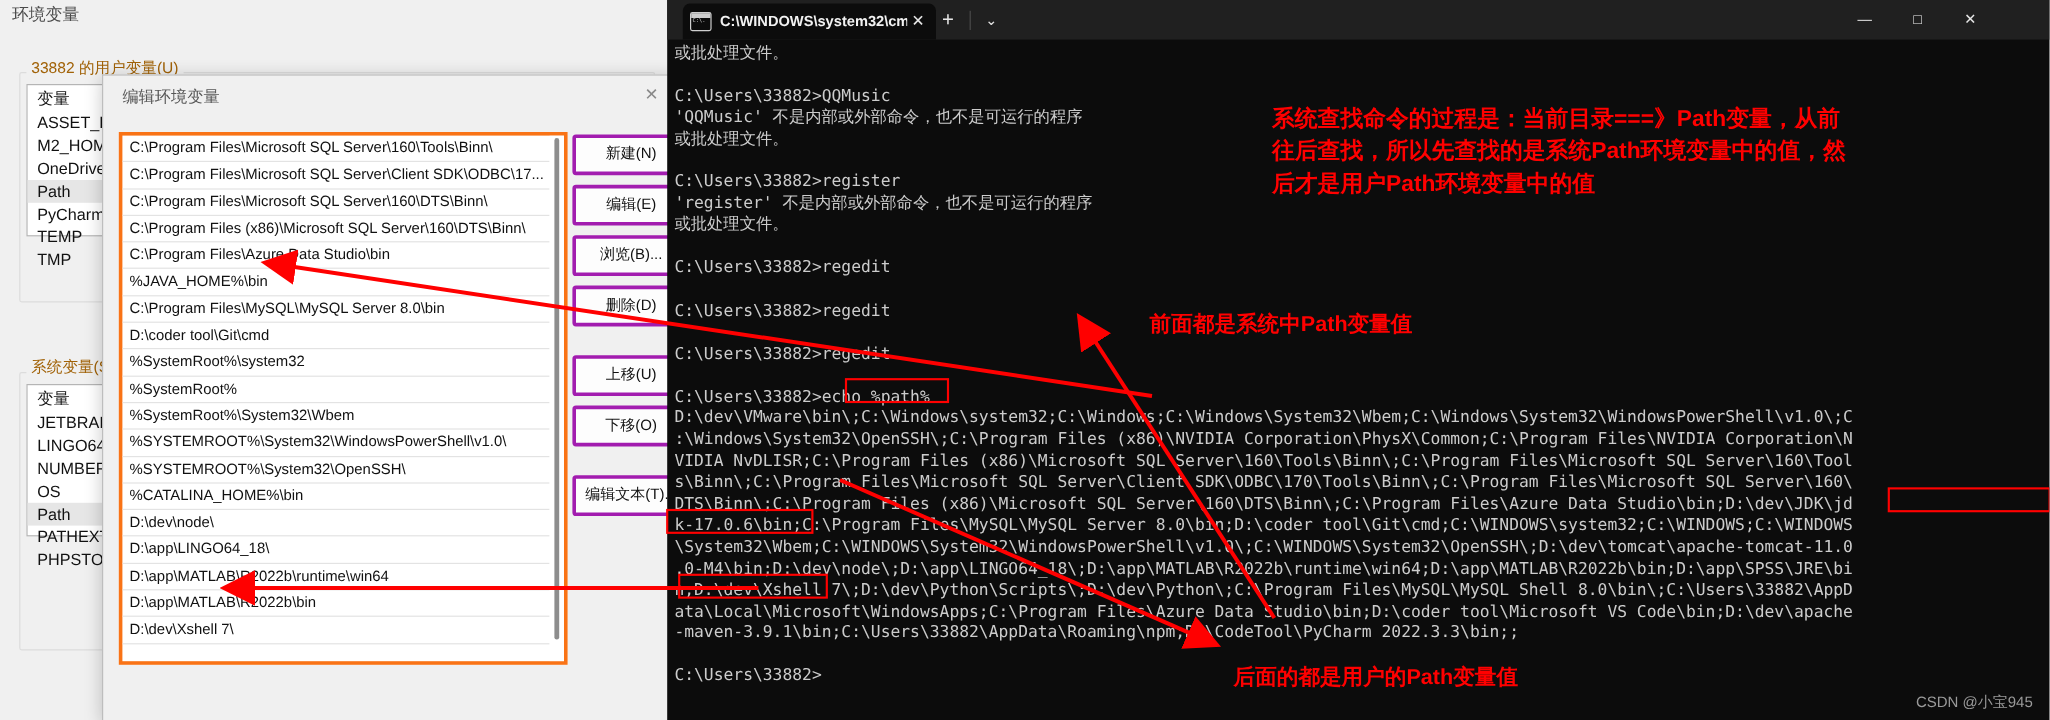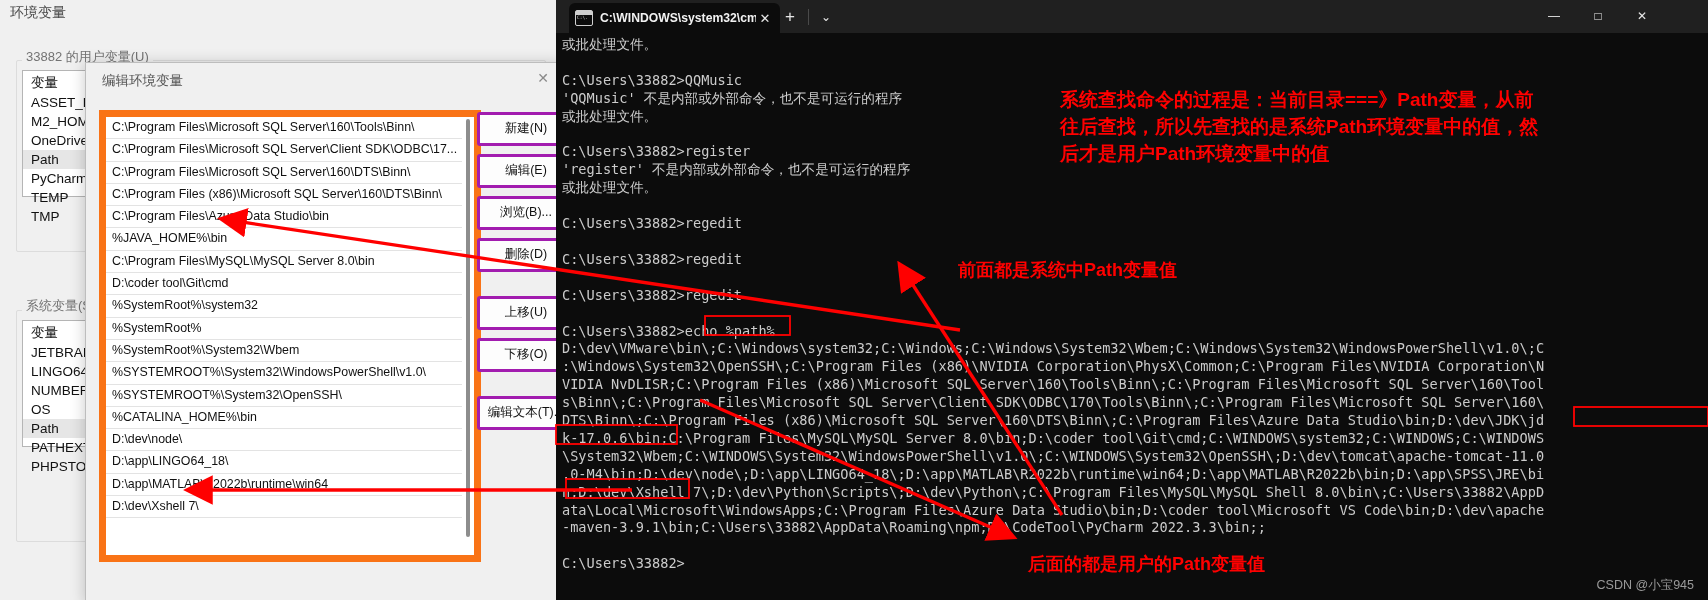--- a/index.html
+++ b/index.html
@@ -16,21 +16,21 @@
     position: absolute; left: 0; top: 0; width: 560px; height: 600px;
     background: #f0f0f0;
     border-right: 1px solid #c8c8c8;
     overflow: hidden;
   }
   .envwin-title {
     position: absolute; left: 10px; top: 4px;
     font-size: 14px; color: #4a4a4a;
   }
   .group-label {
-    position: absolute; font-size: 13px; color: #737373; background: #f0f0f0;
+    position: absolute; font-size: 13px; color: #a16207; background: #f0f0f0;
     padding: 0 4px;
   }
   .groupbox {
     position: absolute; border: 1px solid #dcdcdc; background: #f0f0f0;
     border-radius: 2px;
   }
   .listbox {
     position: absolute; background: #ffffff; border: 1px solid #b5b5b5;
   }
   .list-head {
@@ -53,21 +53,21 @@
     position: absolute; left: 16px; top: 9px;
     font-size: 13.5px; color: #555;
   }
   .editdlg-close {
     position: absolute; right: 8px; top: 6px; width: 22px; height: 18px;
     font-size: 14px; color: #8a8a8a; text-align: center; line-height: 18px;
     cursor: default;
   }
   .pathlist {
     position: absolute; left: 13px; top: 47px; width: 368px; height: 438px;
-    background: #fff; border: 7px solid #f97316;
+    background: #fff; border: 3px solid #f97316;
     overflow: hidden;
   }
   .pathlist-inner { position: absolute; left: 0; top: 0; right: 12px; }
   .path-row {
     font-size: 12.4px; color: #111; height: 21.3px; line-height: 21.3px;
     padding: 0 6px; border-bottom: 1px solid #e3e3e3; white-space: nowrap;
     overflow: hidden;
   }
   .pl-scrollbar {
     position: absolute; right: 0; top: 0; width: 12px; height: 100%;
@@ -212,20 +212,21 @@
         <div class="path-row">D:\coder tool\Git\cmd</div>
         <div class="path-row">%SystemRoot%\system32</div>
         <div class="path-row">%SystemRoot%</div>
         <div class="path-row">%SystemRoot%\System32\Wbem</div>
         <div class="path-row">%SYSTEMROOT%\System32\WindowsPowerShell\v1.0\</div>
         <div class="path-row">%SYSTEMROOT%\System32\OpenSSH\</div>
         <div class="path-row">%CATALINA_HOME%\bin</div>
         <div class="path-row">D:\dev\node\</div>
         <div class="path-row">D:\app\LINGO64_18\</div>
         <div class="path-row">D:\app\MATLAB\R2022b\runtime\win64</div>
+        <div class="path-row">D:\app\MATLAB\R2022b\bin</div>
         <div class="path-row">D:\dev\Xshell 7\</div>
       </div>
       <div class="pl-scrollbar">
         <div class="pl-thumb"></div>
       </div>
     </div>
 
     <div class="btn btn-right" style="top:49px;">新建(N)</div>
     <div class="btn btn-right" style="top:91px;">编辑(E)</div>
     <div class="btn btn-right" style="top:133px;">浏览(B)...</div>

